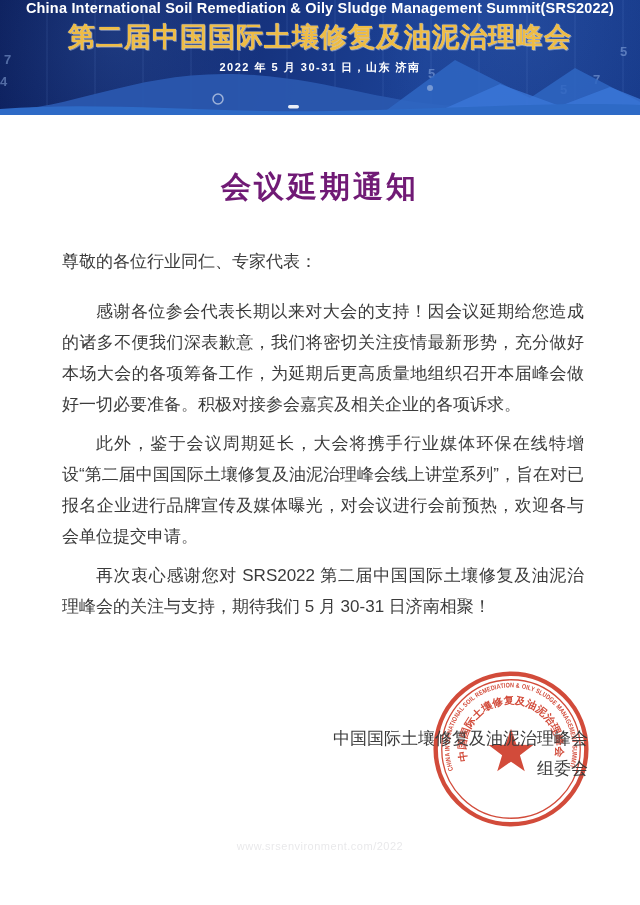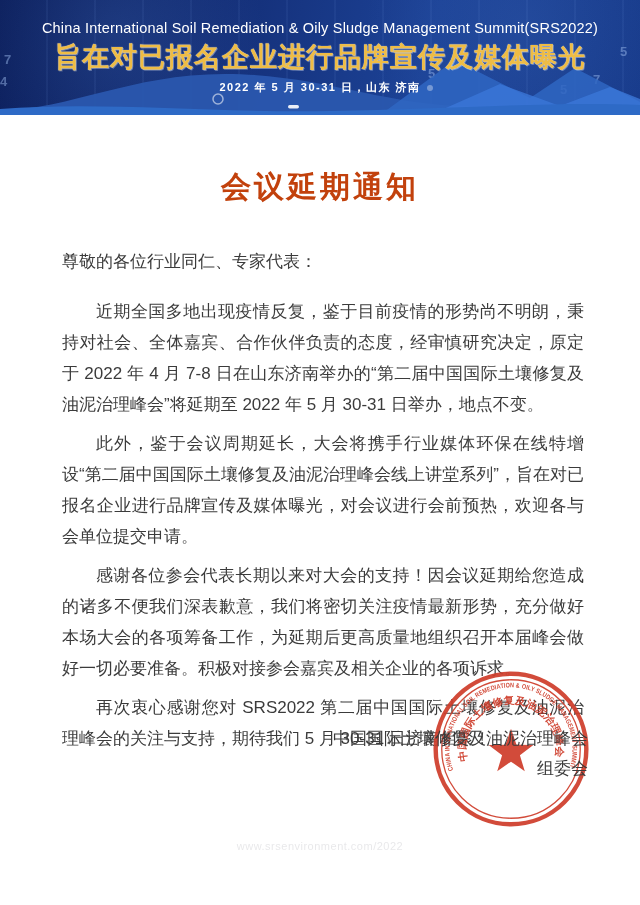--- a/index.html
+++ b/index.html
@@ -20,34 +20,34 @@
   .matrix-overlay {
     position:absolute; inset:0; z-index:1;
     background:
       repeating-linear-gradient(90deg, transparent 0 46px, rgba(130,170,240,0.07) 46px 48px),
       radial-gradient(circle at 18% 30%, rgba(90,140,220,0.18) 0, transparent 28%),
       radial-gradient(circle at 82% 22%, rgba(90,140,220,0.14) 0, transparent 30%);
   }
   .decor-num { position:absolute; z-index:1; color:rgba(165,195,245,0.45); font-size:13px; font-weight:bold; }
   .banner-waves { position:absolute; left:0; bottom:0; z-index:2; display:block; }
   .banner-text { position:relative; z-index:3; text-align:center; color:#fff; }
-  .title-en { padding-top:20px; font-size:14.5px; font-weight:normal; letter-spacing:0.2px; }
+  .title-en { padding-top:0; font-size:14.5px; font-weight:bold; letter-spacing:0.2px; }
   .title-zh {
     margin-top:3px; font-size:27px; font-weight:bold; letter-spacing:1px;
     color:#eebc45;
     text-shadow:0 0 1px rgba(255,255,255,0.9), 1px 1px 0 rgba(255,255,255,0.35);
   }
   .banner-date { margin-top:5px; font-size:11px; font-weight:bold; letter-spacing:1.5px; }
 
   
   .notice-title {
     margin-top:52px; text-align:center;
     font-family:"Liberation Serif","DejaVu Serif",serif;
     font-weight:bold; font-size:30px; letter-spacing:3px;
-    color:#c2410c;
+    color:#701a75;
   }
   .body-text {
     margin:38px 56px 0 62px;
     font-size:17px; line-height:31px; color:#3b3b3b;
     text-align:justify;
   }
   .greeting { margin-bottom:19px; }
   .para { text-indent:2em; margin-bottom:8px; }
 
   
@@ -83,32 +83,31 @@
       <path d="M380,115 L455,60 L530,98 L575,68 L640,102 L640,115 Z" fill="#2f66c2" opacity="0.85"></path>
       <path d="M430,115 L500,84 L560,106 L610,87 L640,99 L640,115 Z" fill="#3b77d8" opacity="0.8"></path>
       <path d="M0,109 C100,101 210,113 330,111 C450,109 560,101 640,105 L640,115 L0,115 Z" fill="#2e6ac6"></path>
       <circle cx="218" cy="99" r="5" fill="none" stroke="rgba(255,255,255,0.55)" stroke-width="1.5"></circle>
       <rect x="288" y="105" width="11" height="3.5" rx="1.7" fill="#ffffff" opacity="0.9"></rect>
       <circle cx="430" cy="88" r="3" fill="rgba(255,255,255,0.35)"></circle>
     </svg>
 
     <div class="banner-text">
       <div class="title-en">China International Soil Remediation &amp; Oily Sludge Management Summit(SRS2022)</div>
-      <div class="title-zh">旨在对已报名企业进行品牌宣传及媒体曝光</div>
+      <div class="title-zh">第二届中国国际土壤修复及油泥治理峰会</div>
       <div class="banner-date">2022 年 5 月 30-31 日，山东 济南</div>
     </div>
   </div>
 
   <div class="notice-title">会议延期通知</div>
 
   <div class="body-text">
     <div class="greeting">尊敬的各位行业同仁、专家代表：</div>
-    <p class="para">近期全国多地出现疫情反复，鉴于目前疫情的形势尚不明朗，秉持对社会、全体嘉宾、合作伙伴负责的态度，经审慎研究决定，原定于 2022 年 4 月 7-8 日在山东济南举办的“第二届中国国际土壤修复及油泥治理峰会”将延期至 2022 年 5 月 30-31 日举办，地点不变。</p>
+    <p class="para">感谢各位参会代表长期以来对大会的支持！因会议延期给您造成的诸多不便我们深表歉意，我们将密切关注疫情最新形势，充分做好本场大会的各项筹备工作，为延期后更高质量地组织召开本届峰会做好一切必要准备。积极对接参会嘉宾及相关企业的各项诉求。</p>
     <p class="para">此外，鉴于会议周期延长，大会将携手行业媒体环保在线特增设“第二届中国国际土壤修复及油泥治理峰会线上讲堂系列”，旨在对已报名企业进行品牌宣传及媒体曝光，对会议进行会前预热，欢迎各与会单位提交申请。</p>
-    <p class="para">感谢各位参会代表长期以来对大会的支持！因会议延期给您造成的诸多不便我们深表歉意，我们将密切关注疫情最新形势，充分做好本场大会的各项筹备工作，为延期后更高质量地组织召开本届峰会做好一切必要准备。积极对接参会嘉宾及相关企业的各项诉求。</p>
     <p class="para">再次衷心感谢您对 SRS2022 第二届中国国际土壤修复及油泥治理峰会的关注与支持，期待我们 5 月 30-31 日济南相聚！</p>
   </div>
 
   <svg class="stamp" viewBox="0 0 200 200">
     <defs>
       <path id="arcEn" d="M 28.6,126 A 76,76 0 1 1 171.4,126" fill="none"></path>
       <path id="arcZh" d="M 45.9,114.5 A 56,56 0 1 1 154.1,114.5" fill="none"></path>
     </defs>
     <circle cx="100" cy="100" r="93" fill="none" stroke="#cf3e2c" stroke-width="5.5"></circle>
     <circle cx="100" cy="100" r="85.5" fill="none" stroke="#cf3e2c" stroke-width="1.6"></circle>

